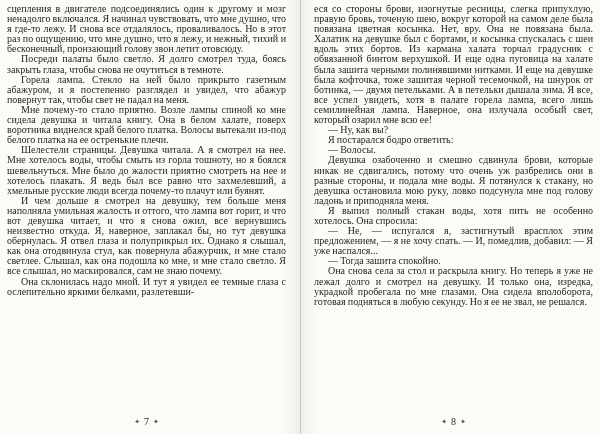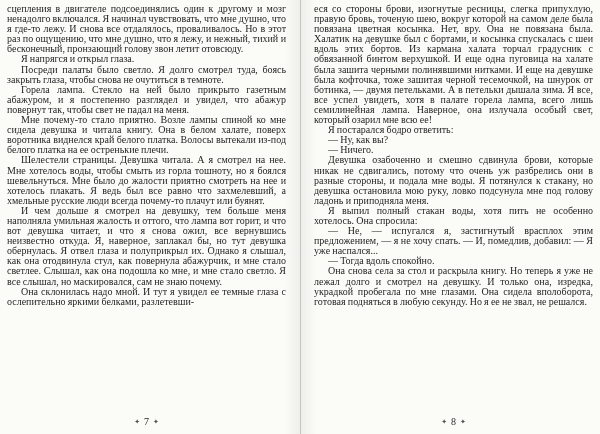--- a/index.html
+++ b/index.html
@@ -60,43 +60,42 @@
   }
 </style>
 </head>
 <body>
 
 <div class="spread">
 
   <div class="page page-left">
     <div class="page-text">
         <p class="noindent">сцепления в двигателе подсоединялись один к другому и мозг ненадолго включался. Я начинал чувствовать, что мне душно, что я где-то лежу. И снова все отдалялось, проваливалось. Но в этот раз по ощущению, что мне душно, что я лежу, и нежный, тихий и бесконечный, пронзающий голову звон летит отовсюду.</p>
-        <p>Я напрягся и открыл глаза.</p>
         <p>Посреди палаты было светло. Я долго смотрел туда, боясь закрыть глаза, чтобы снова не очутиться в темноте.</p>
         <p>Горела лампа. Стекло на ней было прикрыто газетным абажуром, и я постепенно разглядел и увидел, что абажур повернут так, чтобы свет не падал на меня.</p>
         <p>Мне почему-то стало приятно. Возле лампы спиной ко мне сидела девушка и читала книгу. Она в белом халате, поверх воротника виднелся край белого платка. Волосы вытекали из-под белого платка на ее остренькие плечи.</p>
         <p>Шелестели страницы. Девушка читала. А я смотрел на нее. Мне хотелось воды, чтобы смыть из горла тошноту, но я боялся шевельнуться. Мне было до жалости приятно смотреть на нее и хотелось плакать. Я ведь был все равно что захмелевший, а хмельные русские люди всегда почему-то плачут или буянят.</p>
         <p>И чем дольше я смотрел на девушку, тем больше меня наполняла умильная жалость и оттого, что лампа вот горит, и что вот девушка читает, и что я снова ожил, все вернувшись неизвестно откуда. Я, наверное, заплакал бы, но тут девушка обернулась. Я отвел глаза и полуприкрыл их. Однако я слышал, как она отодвинула стул, как повернула абажурчик, и мне стало светлее. Слышал, как она подошла ко мне, и мне стало светло. Я все слышал, но маскировался, сам не знаю почему.</p>
         <p>Она склонилась надо мной. И тут я увидел ее темные глаза с ослепительно яркими белками, разлетевши-</p>
       </div>
     <div class="page-footer">
       <span class="orn">✦</span><span>7</span><span class="orn">✦</span>
     </div>
   </div>
 
   <div class="page page-right">
     <div class="page-text">
         <p class="noindent">еся со стороны брови, изогнутые ресницы, слегка припухлую, правую бровь, точеную шею, вокруг которой на самом деле была повязана цветная косынка. Нет, вру. Она не повязана была. Халатик на девушке был с бортами, и косынка спускалась с шеи вдоль этих бортов. Из кармана халата торчал градусник с обвязанной бинтом верхушкой. И еще одна пуговица на халате была зашита черными полинявшими нитками. И еще на девушке была кофточка, тоже зашитая черной тесемочкой, на шнурок от ботинка, — двумя петельками. А в петельки дышала зима. Я все, все успел увидеть, хотя в палате горела лампа, всего лишь семилинейная лампа. Наверное, она излучала особый свет, который озарил мне всю ее!</p>
+        <p>— Ну, как вы?</p>
         <p>Я постарался бодро ответить:</p>
-        <p>— Ну, как вы?</p>
-        <p>— Ничего.</p>
+        <p>— Волосы.</p>
         <p>Девушка озабоченно и смешно сдвинула брови, которые никак не сдвигались, потому что очень уж разбрелись они в разные стороны, и подала мне воды. Я потянулся к стакану, но девушка остановила мою руку, ловко подсунула мне под голову ладонь и приподняла меня.</p>
         <p>Я выпил полный стакан воды, хотя пить не особенно хотелось. Она спросила:</p>
         <p>— Не, — испугался я, застигнутый врасплох этим предложением, — я не хочу спать. — И, помедлив, добавил: — Я уже наспался...</p>
-        <p>— Тогда вдоль спокойно.</p>
+        <p>— Тогда зашита спокойно.</p>
         <p>Она снова села за стол и раскрыла книгу. Но теперь я уже не лежал долго и смотрел на девушку. И только она, изредка, украдкой пробегала по мне глазами. Она сидела вполоборота, готовая подняться в любую секунду. Но я ее не звал, не решался.</p>
       </div>
     <div class="page-footer">
       <span class="orn">✦</span><span>8</span><span class="orn">✦</span>
     </div>
   </div>
 
   <div class="gutter-shade-left"></div>
   <div class="gutter-shade-right"></div>
   <div class="gutter"></div>

